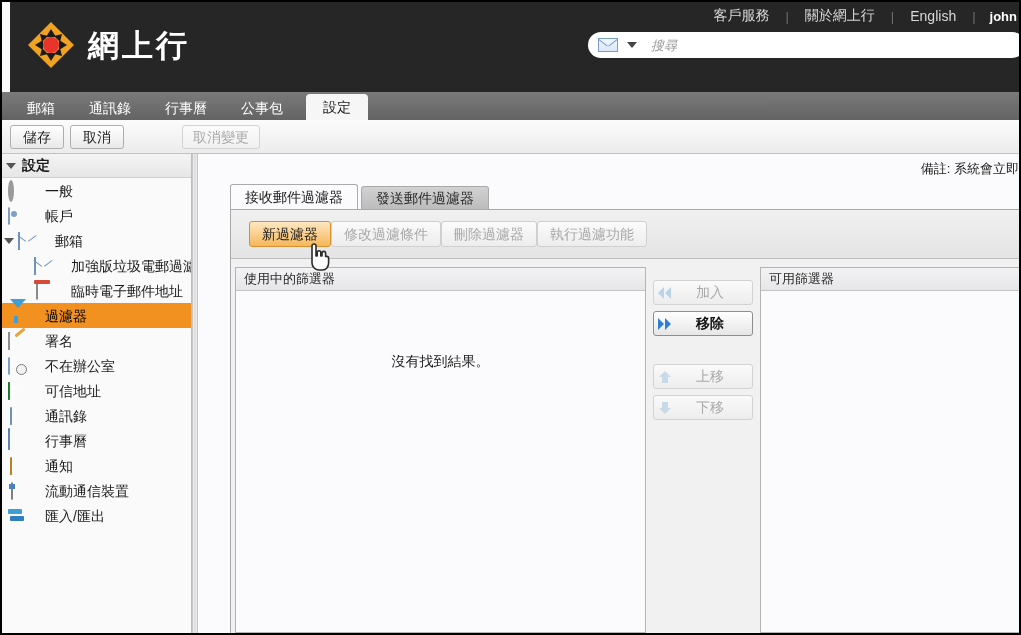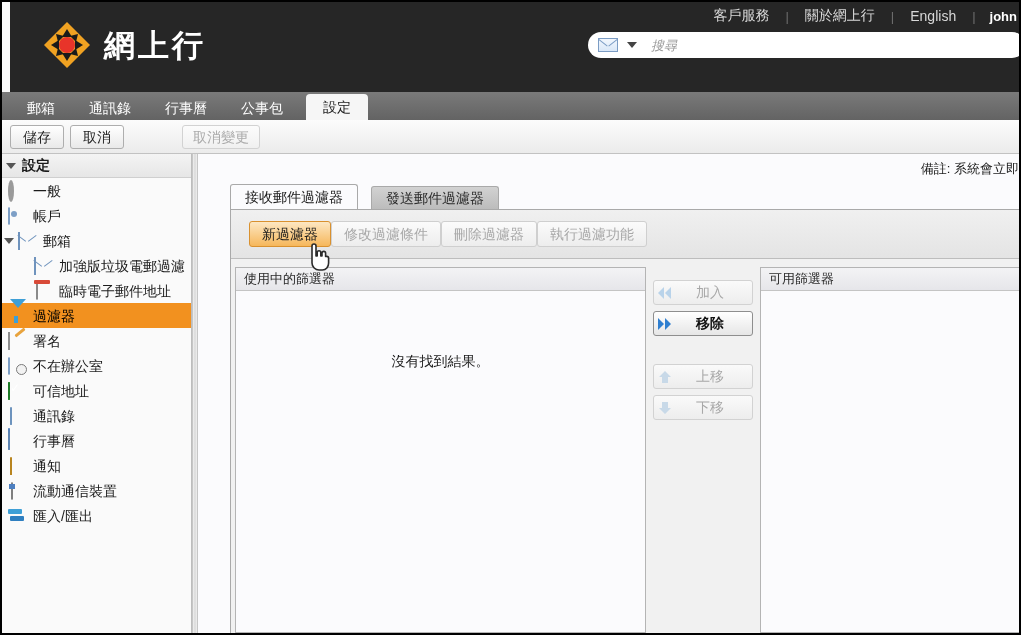--- a/index.html
+++ b/index.html
@@ -48,21 +48,21 @@
     color: #ffffff;
     font-weight: bold;
     font-size: 13px;
     padding-left: 14px;
     padding-right: 2px;
     cursor: pointer;
   }
 
   .brand {
     position: absolute;
-    left: 32px; top: 18px;
+    left: 16px; top: 18px;
     display: flex;
     align-items: center;
     gap: 12px;
   }
   .logo-wrap {
     position: relative;
     width: 50px; height: 50px;
   }
   .brand-text {
     color: #ffffff;
@@ -226,21 +226,21 @@
   .side-item.sel {
     background: #f2911f;
     color: #000;
   }
   .sico {
     width: 18px; height: 16px;
     margin-right: 7px;
     flex: none;
     position: relative;
   }
-  .sitxt { line-height: 1; }
+  .sitxt { line-height: 1; margin-left: 12px; }
 
   
   .ic-gear {
     width: 15px; height: 15px; border-radius: 50%;
     border: 3px solid #9a9a9a;
     background: #e8e8e8;
     box-shadow: 0 0 0 1px #cfcfcf inset;
   }
   .ic-account {
     width: 16px; height: 14px;
@@ -424,21 +424,21 @@
     background: #fbfbfd;
     color: #1b1b1b;
     height: 25px;
     line-height: 24px;
     position: relative;
     z-index: 3;
   }
   .stab.inactive {
     background: linear-gradient(#d2d2d2,#bcbcbc);
     color: #2b2b2b;
-    margin-left: 13px;
+    margin-left: 3px;
   }
 
   .panel {
     position: absolute;
     left: 32px; right: -1px;
     top: 55px; bottom: 0;
     border: 1px solid #a9a9a9;
     border-bottom: none;
     background: #f1f1f1;
   }

